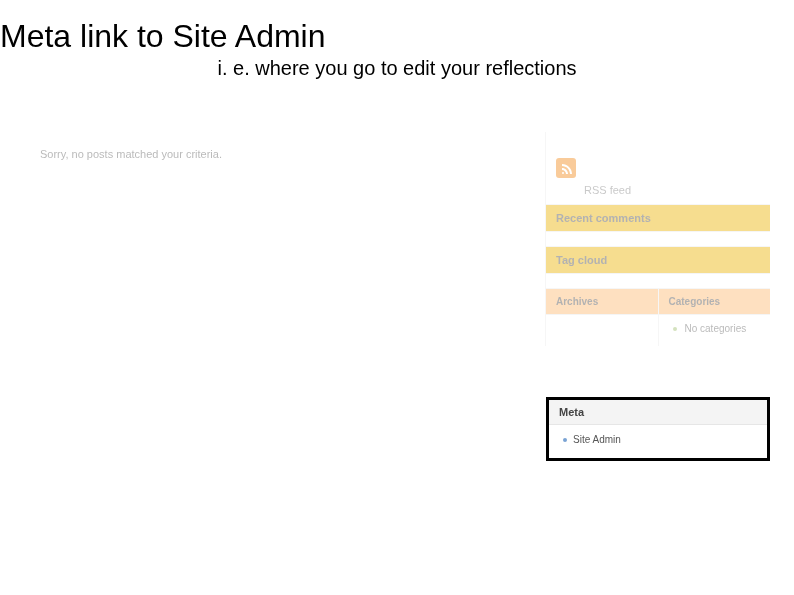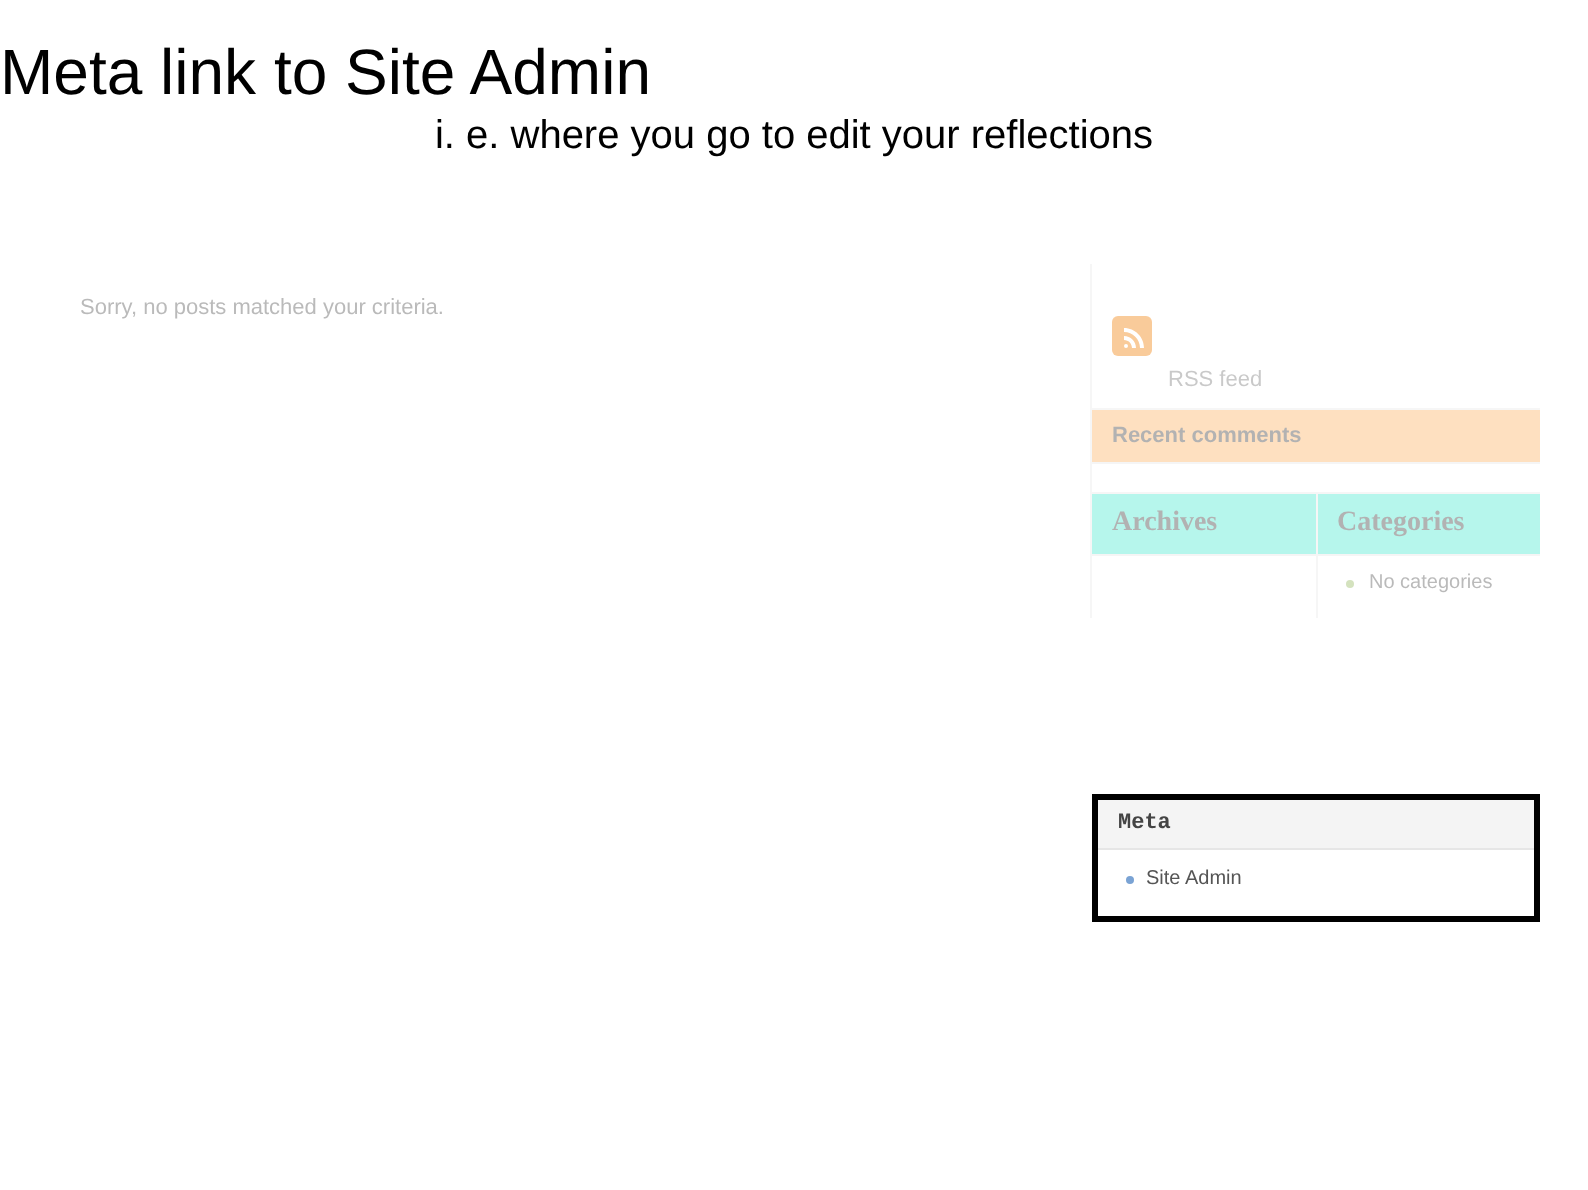--- a/index.html
+++ b/index.html
@@ -107,21 +107,21 @@
   }
   .sidebar {
     width: 225px;
     border-left: 1px solid #ececec;
     font-size: 11px;
   }
   .widget {
     border-bottom: 1px solid #ececec;
   }
   .widget-head {
-    background: #fdba74;
+    background: #eab308;
     padding: 7px 10px;
     color: #555;
     font-size: 11px;
     font-weight: bold;
     border-bottom: 1px solid #e8e8e8;
   }
   .widget-body {
     padding: 6px 10px 8px 10px;
     min-height: 8px;
   }
@@ -138,27 +138,26 @@
   .rss-text { color:#888; font-size:11px;margin-top:44px; }
   .two-col {
     display:flex;
   }
   .two-col .col {
     flex:1;
     border-right: 1px solid #ececec;
   }
   .two-col .col:last-child { border-right: none; }
   .mini-head {
-    background: #5eead4;
+    background: #fdba74;
     padding: 7px 10px;
-    font-size: 14px;
+    font-size: 10px;
     color:#555;
     font-weight: bold;
     border-bottom: 1px solid #e8e8e8;
-    font-family: Liberation Serif, serif;
   }
   .mini-body {
     padding: 6px 10px 10px 14px;
     color:#666;
     font-size: 10px;
   }
   .mini-body li { list-style: none; display:flex; align-items:center; gap:8px; padding: 2px 0; }
   .bullet {
     width:4px; height:4px; border-radius:50%;
     background:#9fbf6f;
@@ -171,21 +170,20 @@
     background: #fff;
     border: 3px solid #000;
   }
   .meta-head {
     background: #f4f4f4;
     padding: 6px 10px;
     font-size: 11px;
     color:#444;
     font-weight: bold;
     border-bottom: 1px solid #e6e6e6;
-    font-family: Liberation Mono, monospace;
   }
   .meta-body {
     padding: 6px 10px 10px 14px;
   }
   .meta-body li { list-style:none; display:flex; align-items:center; gap:6px; padding: 3px 0; font-size:10px; color:#555; }
 </style>
 </head>
 <body>
 
 <h1 class="slide-title">Meta link to Site Admin</h1>
@@ -212,20 +210,24 @@
             </span>
             <span class="rss-text">RSS feed</span>
           </div>
         </div>
 
         <div class="widget">
           <div class="widget-head">Recent comments</div>
           <div class="widget-body"></div>
         </div>
 
+        <div class="widget">
+          <div class="widget-head">Tag cloud</div>
+          <div class="widget-body"></div>
+        </div>
 
         <div class="two-col">
           <div class="col">
             <div class="mini-head">Archives</div>
             <div class="mini-body"></div>
           </div>
           <div class="col">
             <div class="mini-head">Categories</div>
             <div class="mini-body">
               <ul>

